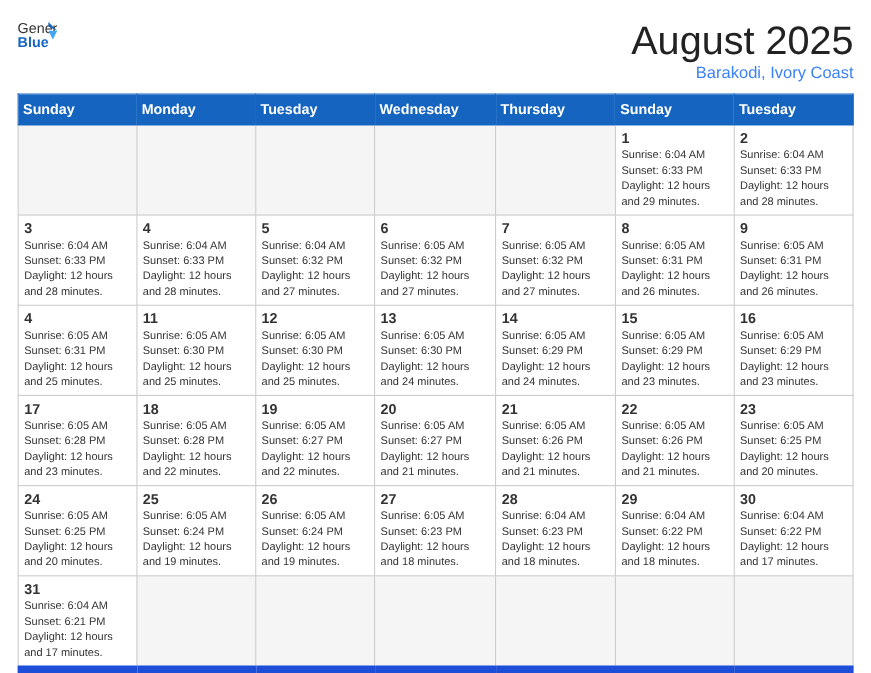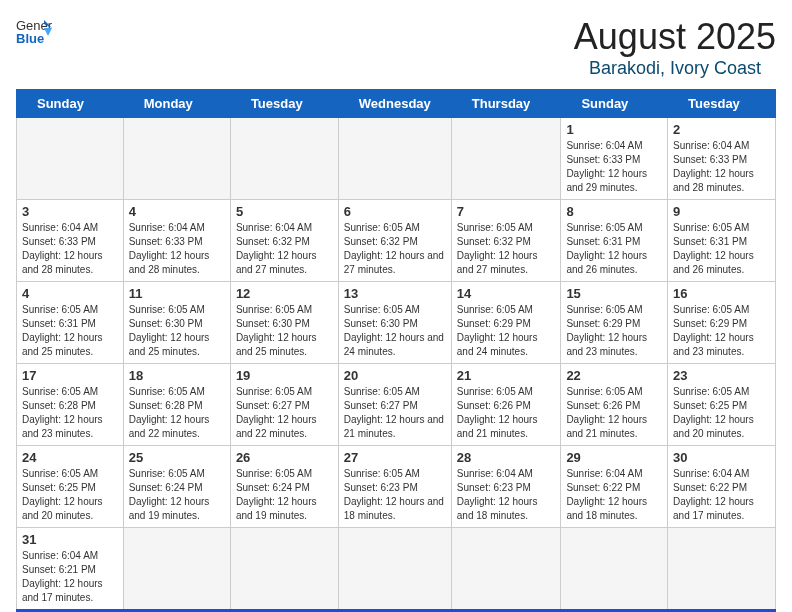--- a/index.html
+++ b/index.html
@@ -19,42 +19,42 @@
     .logo {
       display: flex;
       align-items: center;
       gap: 4px;
     }
     .logo-icon {
       width: 36px;
       height: 30px;
     }
     .title-area {
-      text-align: center;
+      text-align: right;
     }
     .month-title {
       font-size: 36px;
       font-weight: normal;
       color: #222;
     }
     .location-title {
-      font-size: 18px;
-      color: #0c4a6e;
+      font-size: 15px;
+      color: #3b82f6;
     }
     .calendar {
       width: 100%;
       border-collapse: collapse;
       border: 1px solid #ccc;
     }
     .calendar th {
       background: #1565c0;
       color: #fff;
       font-size: 13px;
       font-weight: bold;
-      padding: 6px 20px;
+      padding: 6px 4px;
       text-align: left;
       border: 1px solid #1565c0;
     }
     .calendar td {
       vertical-align: top;
       border: 1px solid #ccc;
       padding: 4px 5px;
       width: 113px;
       min-height: 80px;
       font-size: 10.5px;

